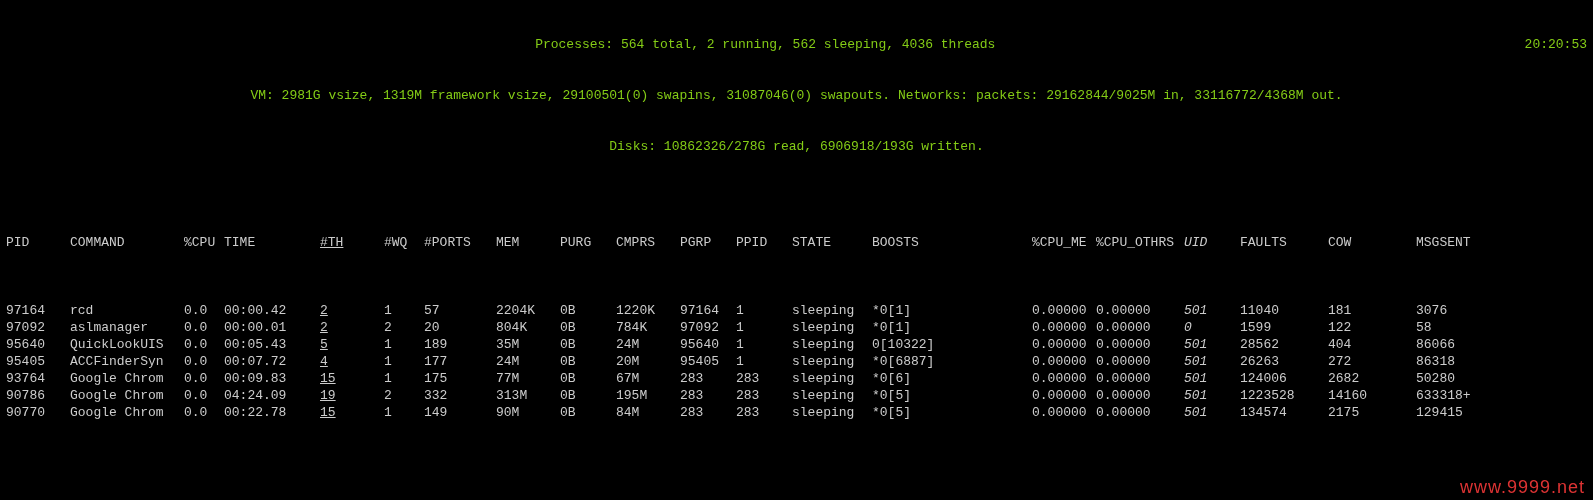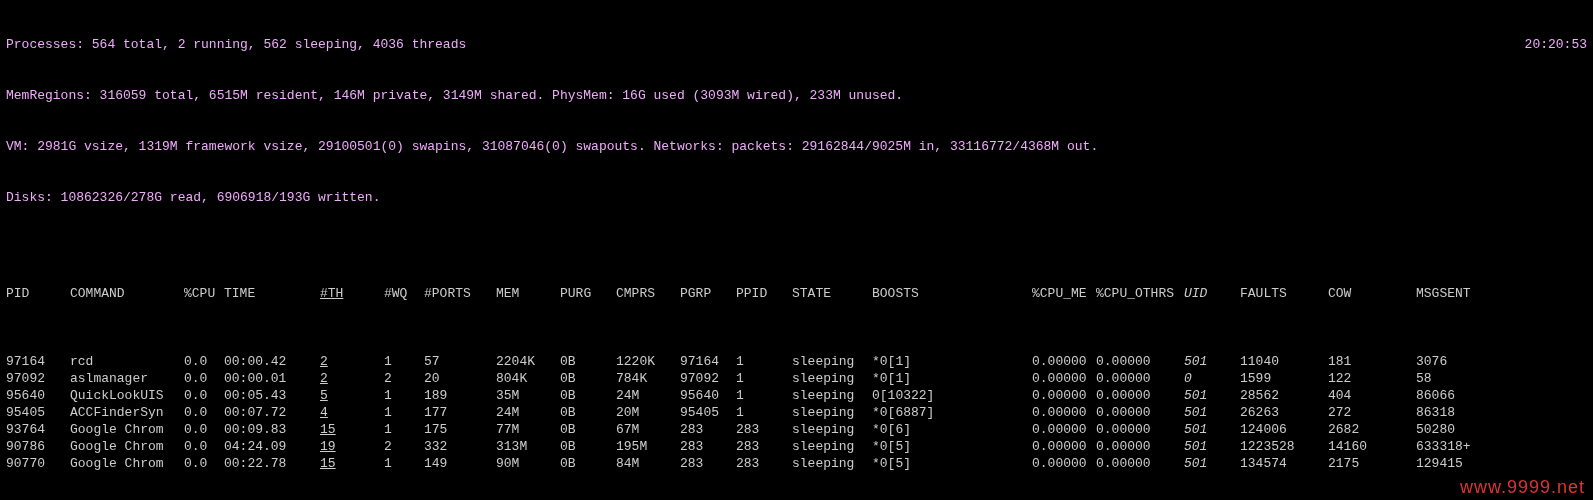--- a/index.html
+++ b/index.html
@@ -12,21 +12,22 @@
     line-height: 17px;
     width: 1593px;
     height: 500px;
     overflow: hidden;
   }
   .term {
     padding: 2px 6px;
     white-space: pre;
   }
   .hdr-line {
-    color: #f0abfc;
+    color: #84cc16;
+    text-align: center;
   }
   .clock {
     float: right;
   }
   .cols, .row {
     display: flex;
   }
   .c-pid     { width: 64px; }
   .c-command { width: 114px; }
   .c-cpu     { width: 40px; }
@@ -57,21 +58,20 @@
     font-size: 18px;
     letter-spacing: 1px;
     pointer-events: none;
   }
 </style>
 </head>
 <body>
 
 <div class="term">
   <div class="hdr-line"><span>Processes: 564 total, 2 running, 562 sleeping, 4036 threads</span><span class="clock">20:20:53</span></div>
-  <div class="hdr-line">MemRegions: 316059 total, 6515M resident, 146M private, 3149M shared. PhysMem: 16G used (3093M wired), 233M unused.</div>
   <div class="hdr-line">VM: 2981G vsize, 1319M framework vsize, 29100501(0) swapins, 31087046(0) swapouts. Networks: packets: 29162844/9025M in, 33116772/4368M out.</div>
   <div class="hdr-line">Disks: 10862326/278G read, 6906918/193G written.</div>
 
   <div class="cols">
     <span class="c-pid">PID</span>
     <span class="c-command">COMMAND</span>
     <span class="c-cpu">%CPU</span>
     <span class="c-time">TIME</span>
     <span class="c-th">#TH</span>
     <span class="c-wq">#WQ</span>

